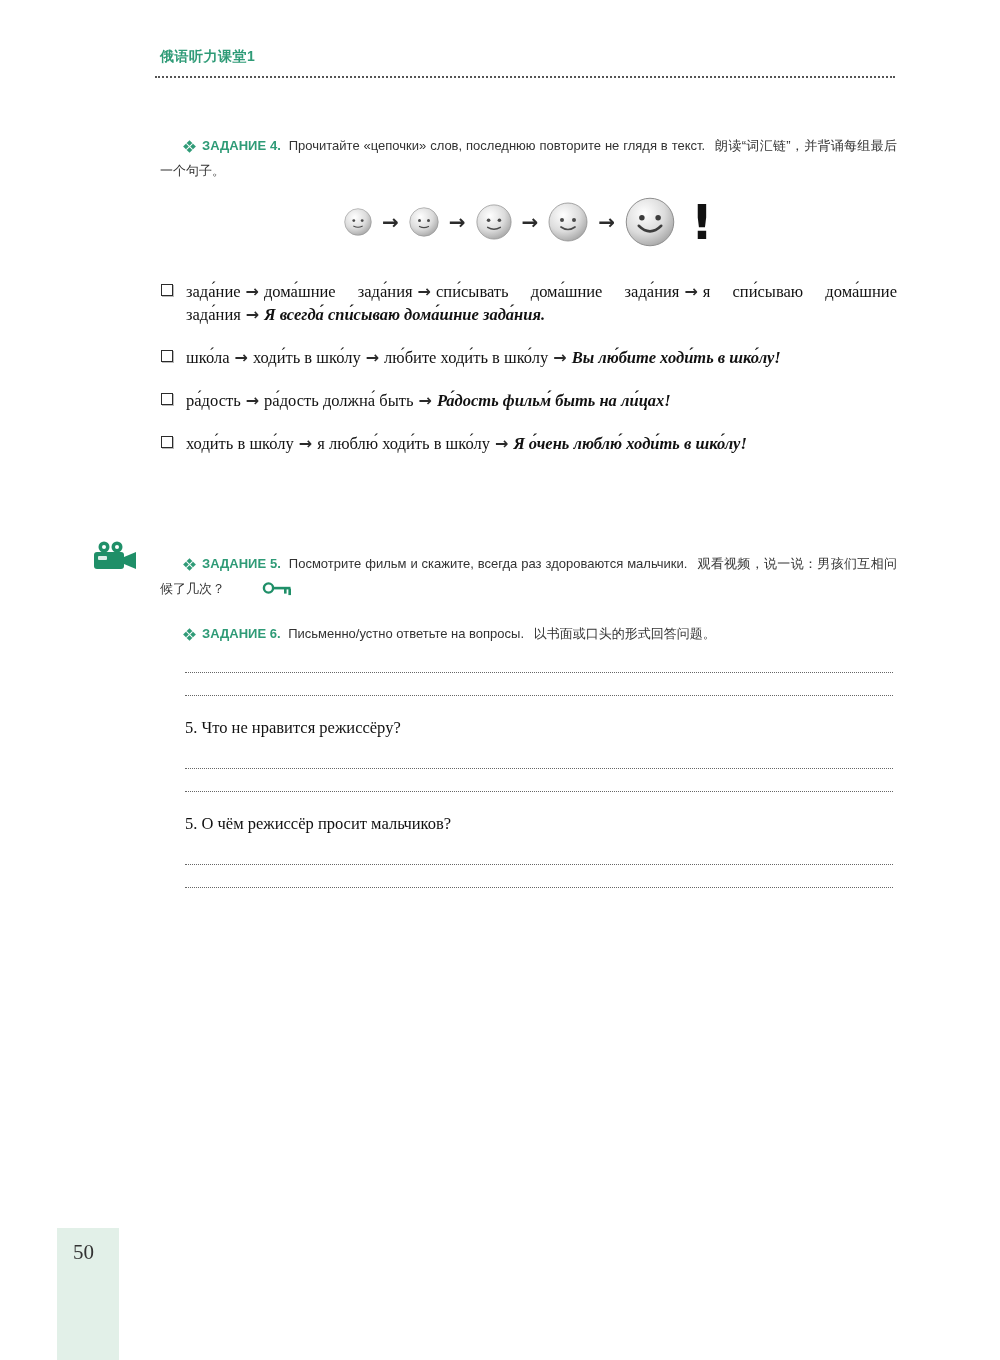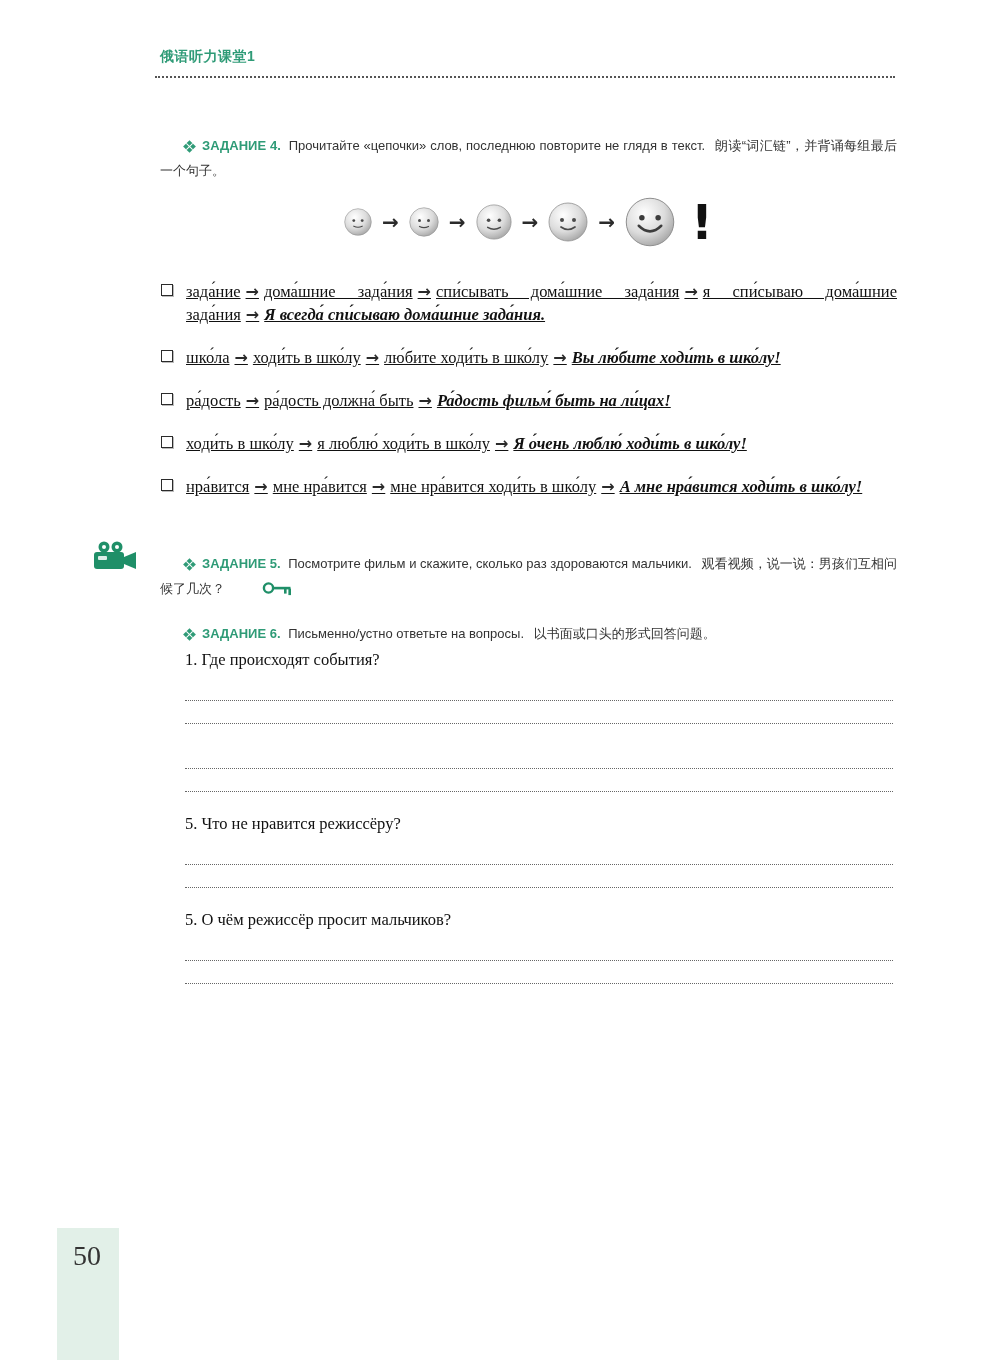--- a/index.html
+++ b/index.html
@@ -53,21 +53,21 @@
     font-weight:bold;color:#2b2b2b;font-size:20px;line-height:1;
     font-family:"DejaVu Sans", sans-serif;
   }
   .excl{
     font-size:48px;font-weight:900;color:#111;line-height:50px;margin-left:6px;
     font-family:"DejaVu Sans", sans-serif;
   }
   
   .chain-list{
     position:absolute;left:160px;top:280px;width:737px;
-    font-family:"Liberation Serif", serif;font-size:16.5px;line-height:23px;color:#111;text-decoration:underline;
+    font-family:"Liberation Serif", serif;font-size:16.5px;line-height:23px;color:#111;
   }
   .chain-item{
     position:relative;padding-left:26px;margin-bottom:20px;text-align:justify;
   }
   .bullet{
     position:absolute;left:1px;top:4px;width:10px;height:10px;
     border:1.6px solid #2b2b2b;background:#fff;box-shadow:1px 1px 0 #bbb;
   }
   .chain-arrow{
     font-family:"DejaVu Sans", sans-serif;font-weight:bold;font-size:16px;
@@ -85,21 +85,21 @@
   .question{margin-bottom:20px;}
   .q-text{line-height:24px;margin-bottom:4px;}
   .ans-line{height:24px;border-bottom:1.5px dotted #666;}
   .ans-line + .ans-line{height:22px;}
   
   .page-num-block{
     position:absolute;left:57px;top:1228px;width:62px;height:132px;
     background:#e2f0e8;
   }
   .page-num{
-    font-family:"Liberation Serif", serif;font-size:28px;color:#333;
+    font-family:"Liberation Serif", serif;font-size:21px;color:#333;
     padding:12px 0 0 16px;
   }
 </style>
 </head>
 <body>
 
 <div class="page">
 
   <svg width="0" height="0" style="position:absolute" aria-hidden="true">
     <defs>
@@ -156,62 +156,56 @@
       <path d="M11 23 Q20 32 29 23" stroke="#3d3d3d" stroke-width="2" fill="none" stroke-linecap="round"></path>
     </svg>
     <span class="excl">!</span>
   </div>
 
   <div class="chain-list">
       <div class="chain-item"><span class="bullet"></span><span>зада́ние</span><span class="chain-arrow">→</span><span>дома́шние зада́ния</span><span class="chain-arrow">→</span><span>спи́сывать дома́шние зада́ния</span><span class="chain-arrow">→</span><span>я спи́сываю дома́шние зада́ния</span><span class="chain-arrow">→</span><span class="chain-final">Я всегда́ спи́сываю дома́шние зада́ния.</span></div>
       <div class="chain-item"><span class="bullet"></span><span>шко́ла</span><span class="chain-arrow">→</span><span>ходи́ть в шко́лу</span><span class="chain-arrow">→</span><span>лю́бите ходи́ть в шко́лу</span><span class="chain-arrow">→</span><span class="chain-final">Вы лю́бите ходи́ть в шко́лу!</span></div>
       <div class="chain-item"><span class="bullet"></span><span>ра́дость</span><span class="chain-arrow">→</span><span>ра́дость должна́ быть</span><span class="chain-arrow">→</span><span class="chain-final">Ра́дость фильм́ быть на ли́цах!</span></div>
       <div class="chain-item"><span class="bullet"></span><span>ходи́ть в шко́лу</span><span class="chain-arrow">→</span><span>я люблю́ ходи́ть в шко́лу</span><span class="chain-arrow">→</span><span class="chain-final">Я о́чень люблю́ ходи́ть в шко́лу!</span></div>
-      <div class="chain-item"><span class="bullet"></span><span>нра́вится</span><span class="chain-arrow">→</span><span>мне нра́вится</span><span class="chain-arrow">→</span><span>мне нра́вится ходи́ть в шко́лу</span><span class="chain-arrow">→</span><span class="chain-final">А мне нра́вится ходи́ть в шко́лу!</span></div>
     </div>
 
   <div class="camera-wrap">
     <svg width="48" height="34" viewBox="0 0 48 34">
       <circle cx="14" cy="7" r="5.5" fill="var(--green-dark)"></circle>
       <circle cx="27" cy="7" r="5.5" fill="var(--green-dark)"></circle>
       <circle cx="14" cy="7" r="2" fill="#fff"></circle>
       <circle cx="27" cy="7" r="2" fill="#fff"></circle>
       <rect x="4" y="12" width="30" height="17" rx="3" fill="var(--green-dark)"></rect>
       <polygon points="34,17 46,12 46,29 34,24" fill="var(--green-dark)"></polygon>
       <rect x="8" y="16" width="9" height="4" rx="1" fill="#fff" opacity="0.85"></rect>
     </svg>
   </div>
 
   <p class="task-para task5-para">
     <span class="diamond"></span><span class="task-label">ЗАДАНИЕ 5.</span>
-    <span>Посмотрите фильм и скажите, сколько раз здороваются мальчики.</span>
+    <span>Посмотрите фильм и скажите, всегда раз здороваются мальчики.</span>
     <span class="zh">观看视频，说一说：男孩们互相问候了几次？</span>
     <span class="key-wrap">
       <svg width="30" height="16" viewBox="0 0 30 16">
         <circle cx="6.5" cy="8" r="4.6" fill="none" stroke="var(--green-dark)" stroke-width="2.4"></circle>
         <rect x="10.5" y="6.8" width="18" height="2.6" fill="var(--green-dark)"></rect>
         <rect x="22" y="8.6" width="2.6" height="5" fill="var(--green-dark)"></rect>
         <rect x="26.4" y="8.6" width="2.6" height="6.5" fill="var(--green-dark)"></rect>
       </svg>
     </span>
   </p>
 
   <p class="task-para task6-para">
     <span class="diamond"></span><span class="task-label">ЗАДАНИЕ 6.</span>
     <span>Письменно/устно ответьте на вопросы.</span>
     <span class="zh">以书面或口头的形式回答问题。</span>
   </p>
 
   <div class="question-list">
       <div class="question">
-        <div class="q-text">1. Где происходят события?</div>
-        <div class="ans-line"></div>
-        <div class="ans-line"></div>
-      </div>
-      <div class="question">
         <div class="ans-line"></div>
         <div class="ans-line"></div>
       </div>
       <div class="question">
         <div class="q-text">5. Что не нравится режиссёру?</div>
         <div class="ans-line"></div>
         <div class="ans-line"></div>
       </div>
       <div class="question">
         <div class="q-text">5. О чём режиссёр просит мальчиков?</div>

